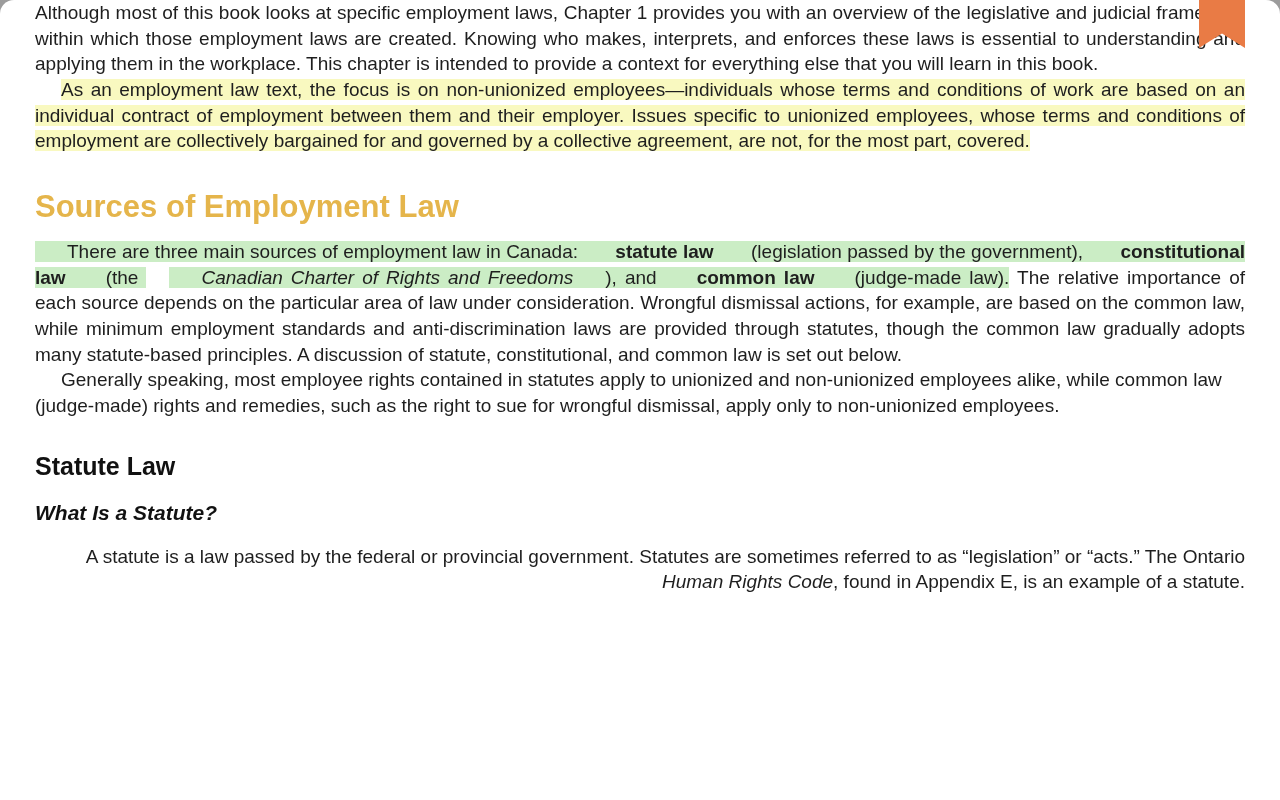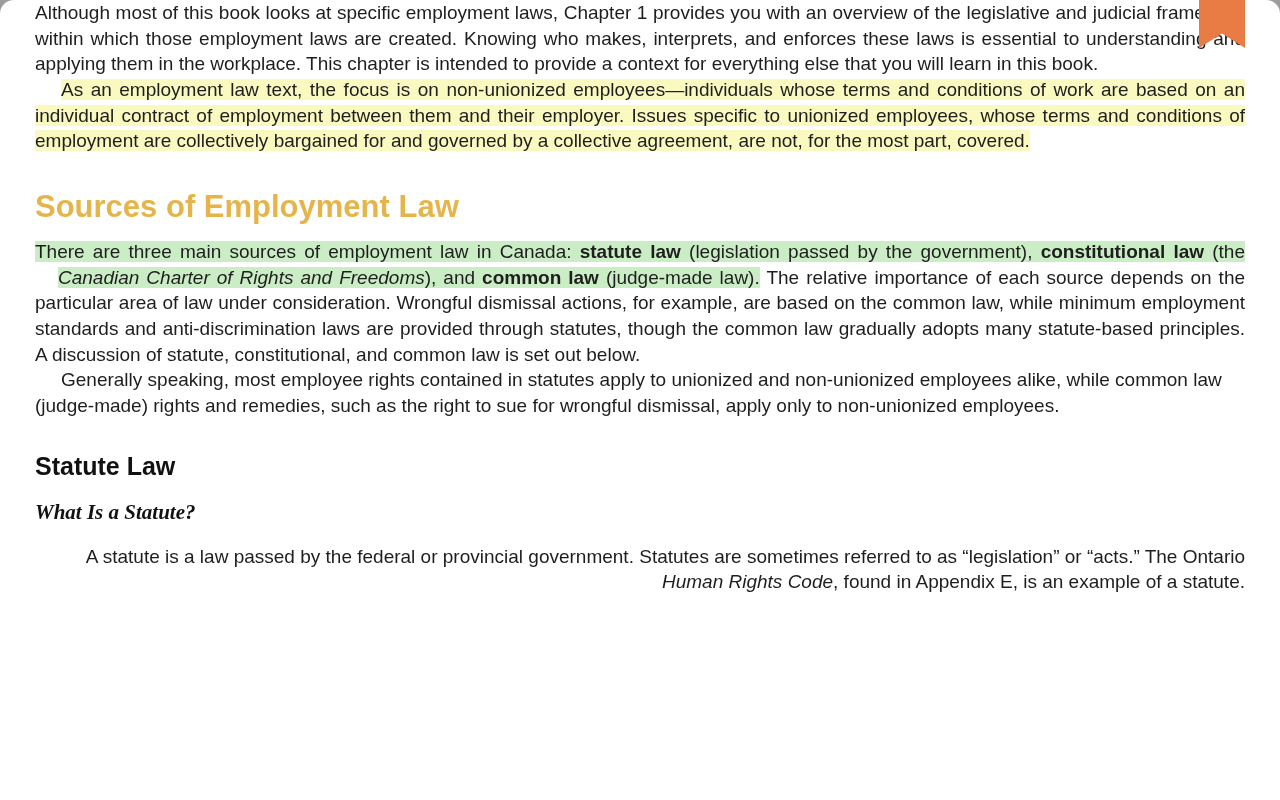--- a/index.html
+++ b/index.html
@@ -48,35 +48,34 @@
     margin: 32px 0 0 0;
     line-height: 1.2;
   }
   h3.black-italic {
     color: #111111;
     font-size: 21px;
     font-weight: 700;
     font-style: italic;
     margin: 19px 0 0 0;
     line-height: 1.2;
-    font-family: Liberation Serif, serif;
   }
   p.body {
     font-size: 19px;
     line-height: 1.35;
     margin: 0;
     color: var(--body-text, #1E1E1E);
   }
   p.just { text-align: justify; }
   p.indent { text-indent: 26px; }
   p.after-h { margin-top: 19px; text-align: right; }
   .b { font-weight: 700; }
   .i { font-style: italic; margin-left: 23px; }
   .hl-y { background: var(--highlight-yellow, #F9F9C0); }
-  .hl-g { background: var(--highlight-green, #CBEDC5); }
+  .hl-g { background: var(--highlight-green, #CBEDC5); padding-left: 32px; }
 </style>
 </head>
 <body>
 
 <div class="page">
 
   <div class="bookmark"></div>
 
 
   <p class="body just"><span>Although most of this book looks at specific employment laws, Chapter 1 provides you with an overview of the legislative and judicial framework within which those employment laws are created. Knowing who makes, interprets, and enforces these laws is essential to understanding and applying them in the workplace. This chapter is intended to provide a context for everything else that you will learn in this book.</span></p>

